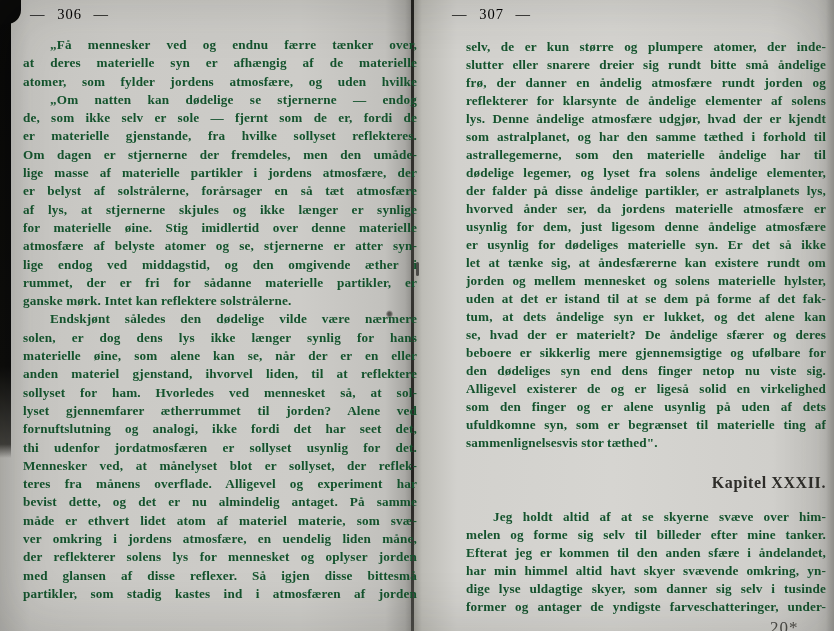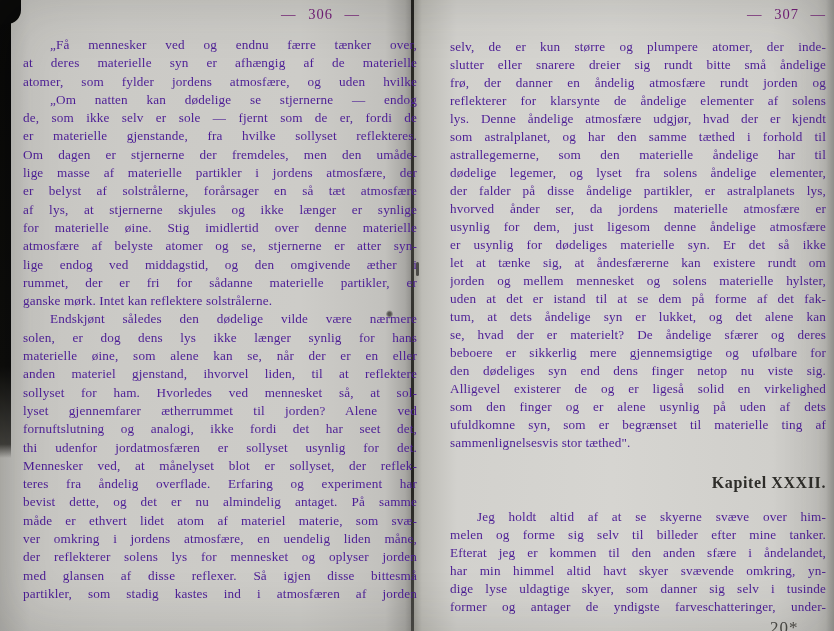--- a/index.html
+++ b/index.html
@@ -42,41 +42,41 @@
     position:absolute;inset:0;pointer-events:none;
     box-shadow:inset 0 0 60px rgba(40,40,35,.18);
   }
   .speck{position:absolute;border-radius:50%;background:#6d6c68;}
   #speck-1{left:386px;top:310px;width:7px;height:8px;background:radial-gradient(circle,#555450 30%,rgba(110,109,105,0) 75%);}
   #speck-2{left:416px;top:262px;width:3px;height:14px;border-radius:2px;background:#33322f;opacity:.8;}
 
   
   .page-number{
     position:absolute;top:6px;height:20px;
-    text-align:right;font-size:14.5px;color:#701a75;
+    text-align:left;font-size:14.5px;color:#000000;
     word-spacing:7px;letter-spacing:1px;
   }
   #left-page-number{left:30px;width:330px;}
   #right-page-number{left:452px;width:374px;}
 
   
-  .text-col{position:absolute;color:#4c1d95;}
+  .text-col{position:absolute;color:#14532d;font-weight:bold;}
   #left-body{left:23px;top:36px;width:394px;}
   #right-body{left:450px;top:38px;width:376px;}
   #right-chapter{left:450px;top:508px;width:376px;}
 
   .para{margin:0;}
   .line{
     font-size:13.2px;
     line-height:18.3px;height:18.3px;
     text-align:justify;text-align-last:justify;
     overflow:hidden;white-space:nowrap;
     letter-spacing:.15px;
   }
-  #right-body .line,#right-chapter .line{line-height:18px;height:18px;}
+  #right-body .line,#right-chapter .line{line-height:18px;height:18px;margin-left:16px;}
   .line.indent{padding-left:27px;}
   .line.endline{text-align-last:left;}
 
   #chapter-heading{
     position:absolute;left:450px;top:474px;width:376px;
     text-align:right;font-weight:bold;font-size:16px;
     color:#2e2d29;letter-spacing:.6px;
   }
   #footer-mark{
     position:absolute;left:770px;top:618px;
@@ -123,21 +123,21 @@
       <div class="para">
         <div class="line indent">Endskjønt således den dødelige vilde være nærmere</div>
         <div class="line">solen, er dog dens lys ikke længer synlig for hans</div>
         <div class="line">materielle øine, som alene kan se, når der er en eller</div>
         <div class="line">anden materiel gjenstand, ihvorvel liden, til at reflektere</div>
         <div class="line">sollyset for ham.  Hvorledes ved mennesket så, at sol-</div>
         <div class="line">lyset gjennemfarer ætherrummet til jorden?  Alene ved</div>
         <div class="line">fornuftslutning og analogi, ikke fordi det har seet det,</div>
         <div class="line">thi udenfor jordatmosfæren er sollyset usynlig for det.</div>
         <div class="line">Mennesker ved, at månelyset blot er sollyset, der reflek-</div>
-        <div class="line">teres fra åndelig overflade.  Erfaring og experiment har</div>
+        <div class="line">teres fra månens overflade.  Alligevel og experiment har</div>
         <div class="line">bevist dette, og det er nu almindelig antaget.  På samme</div>
         <div class="line">måde er ethvert lidet atom af materiel materie, som svæ-</div>
         <div class="line">ver omkring i jordens atmosfære, en uendelig liden måne,</div>
         <div class="line">der reflekterer solens lys for mennesket og oplyser jorden</div>
         <div class="line">med glansen af disse reflexer.  Så igjen disse bittesmå</div>
         <div class="line">partikler, som stadig kastes ind i atmosfæren af jorden</div>
       </div>
     </div>
 
   <div id="right-body" class="text-col">

